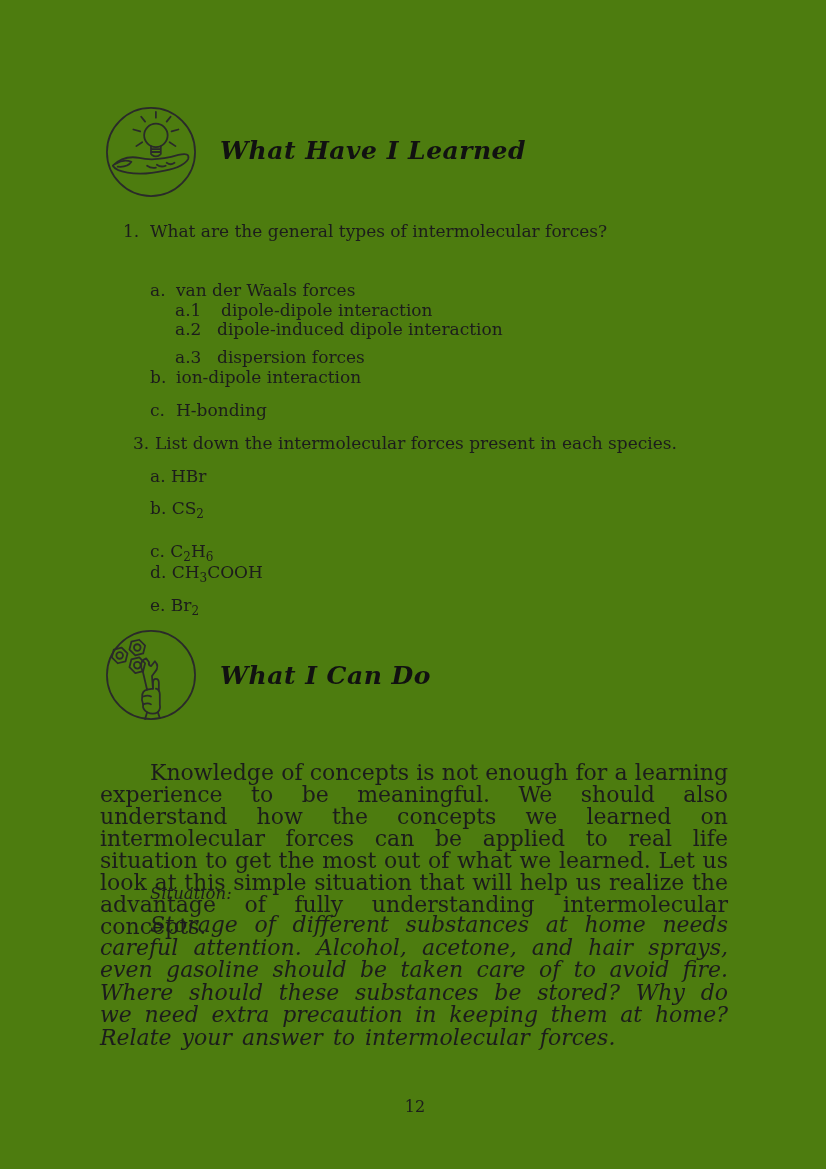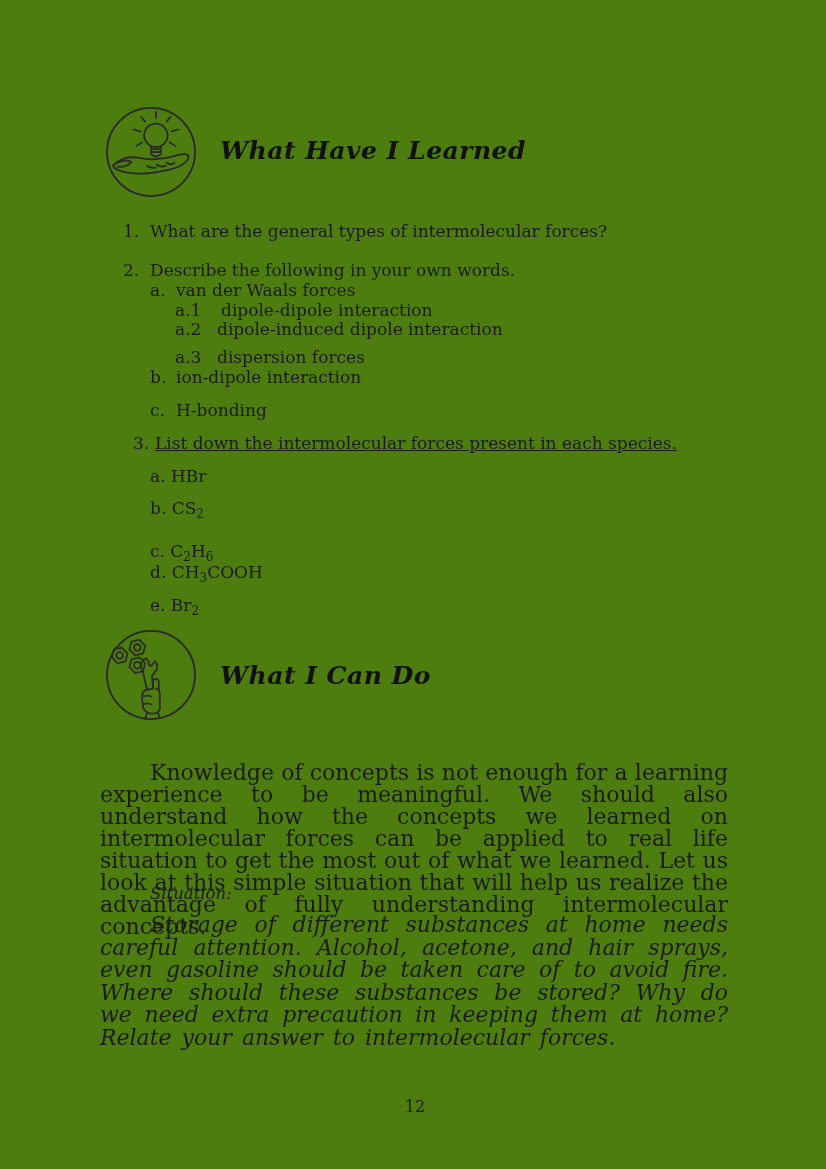--- a/index.html
+++ b/index.html
@@ -84,43 +84,40 @@
       <path class="lineart-thin" d="M12 60 Q20 55 28 58 Q24 64 14 63"></path>
       <path class="lineart-thin" d="M44 62 q4 3 9 2 M54 61 q4 3 9 1 M64 59 q4 3 8 0"></path>
     </svg>
   </div>
   <div class="h-title" style="left:220px; top:136px;">What Have I Learned</div>
 
   <div class="line" style="left:123px; top:221px;">
     <span class="qnum">1.</span><span>What are the general types of intermolecular forces?</span>
   </div>
 
-  <div class="line" style="left:123px; top:260px;">
-    <span class="qnum">2.</span><span>Describe the following in your own words.</span>
-  </div>
   <div class="line" style="left:150px; top:280px;">
     <span class="subnum">a.</span><span>van der Waals forces</span>
   </div>
   <div class="line" style="left:175px; top:300px;">
     <span class="subsub">a.1</span><span>dipole-dipole interaction</span>
   </div>
   <div class="line" style="left:175px; top:319px;">
     <span class="subsub" style="width:42px;">a.2</span><span>dipole-induced dipole interaction</span>
   </div>
   <div class="line" style="left:175px; top:339px;">
     <span class="subsub" style="width:42px;margin-top:8px;">a.3</span><span>dispersion forces</span>
   </div>
   <div class="line" style="left:150px; top:367px;">
     <span class="subnum">b.</span><span>ion-dipole interaction</span>
   </div>
   <div class="line" style="left:150px; top:400px;">
     <span class="subnum">c.</span><span>H-bonding</span>
   </div>
 
-  <div class="line" style="left:133px; top:433px;text-decoration:underline;">
+  <div class="line" style="left:133px; top:433px;">
     <span class="qnum" style="width:22px;">3.</span><span>List down the intermolecular forces present in each species.</span>
   </div>
 
   <div class="line" style="left:150px; top:466px;">
     <span>a. HBr</span>
   </div>
   <div class="line" style="left:150px; top:498px;">
     <span>b. CS</span><sub>2</sub>
   </div>
   <div class="line" style="left:150px; top:541px;text-align:right;">

